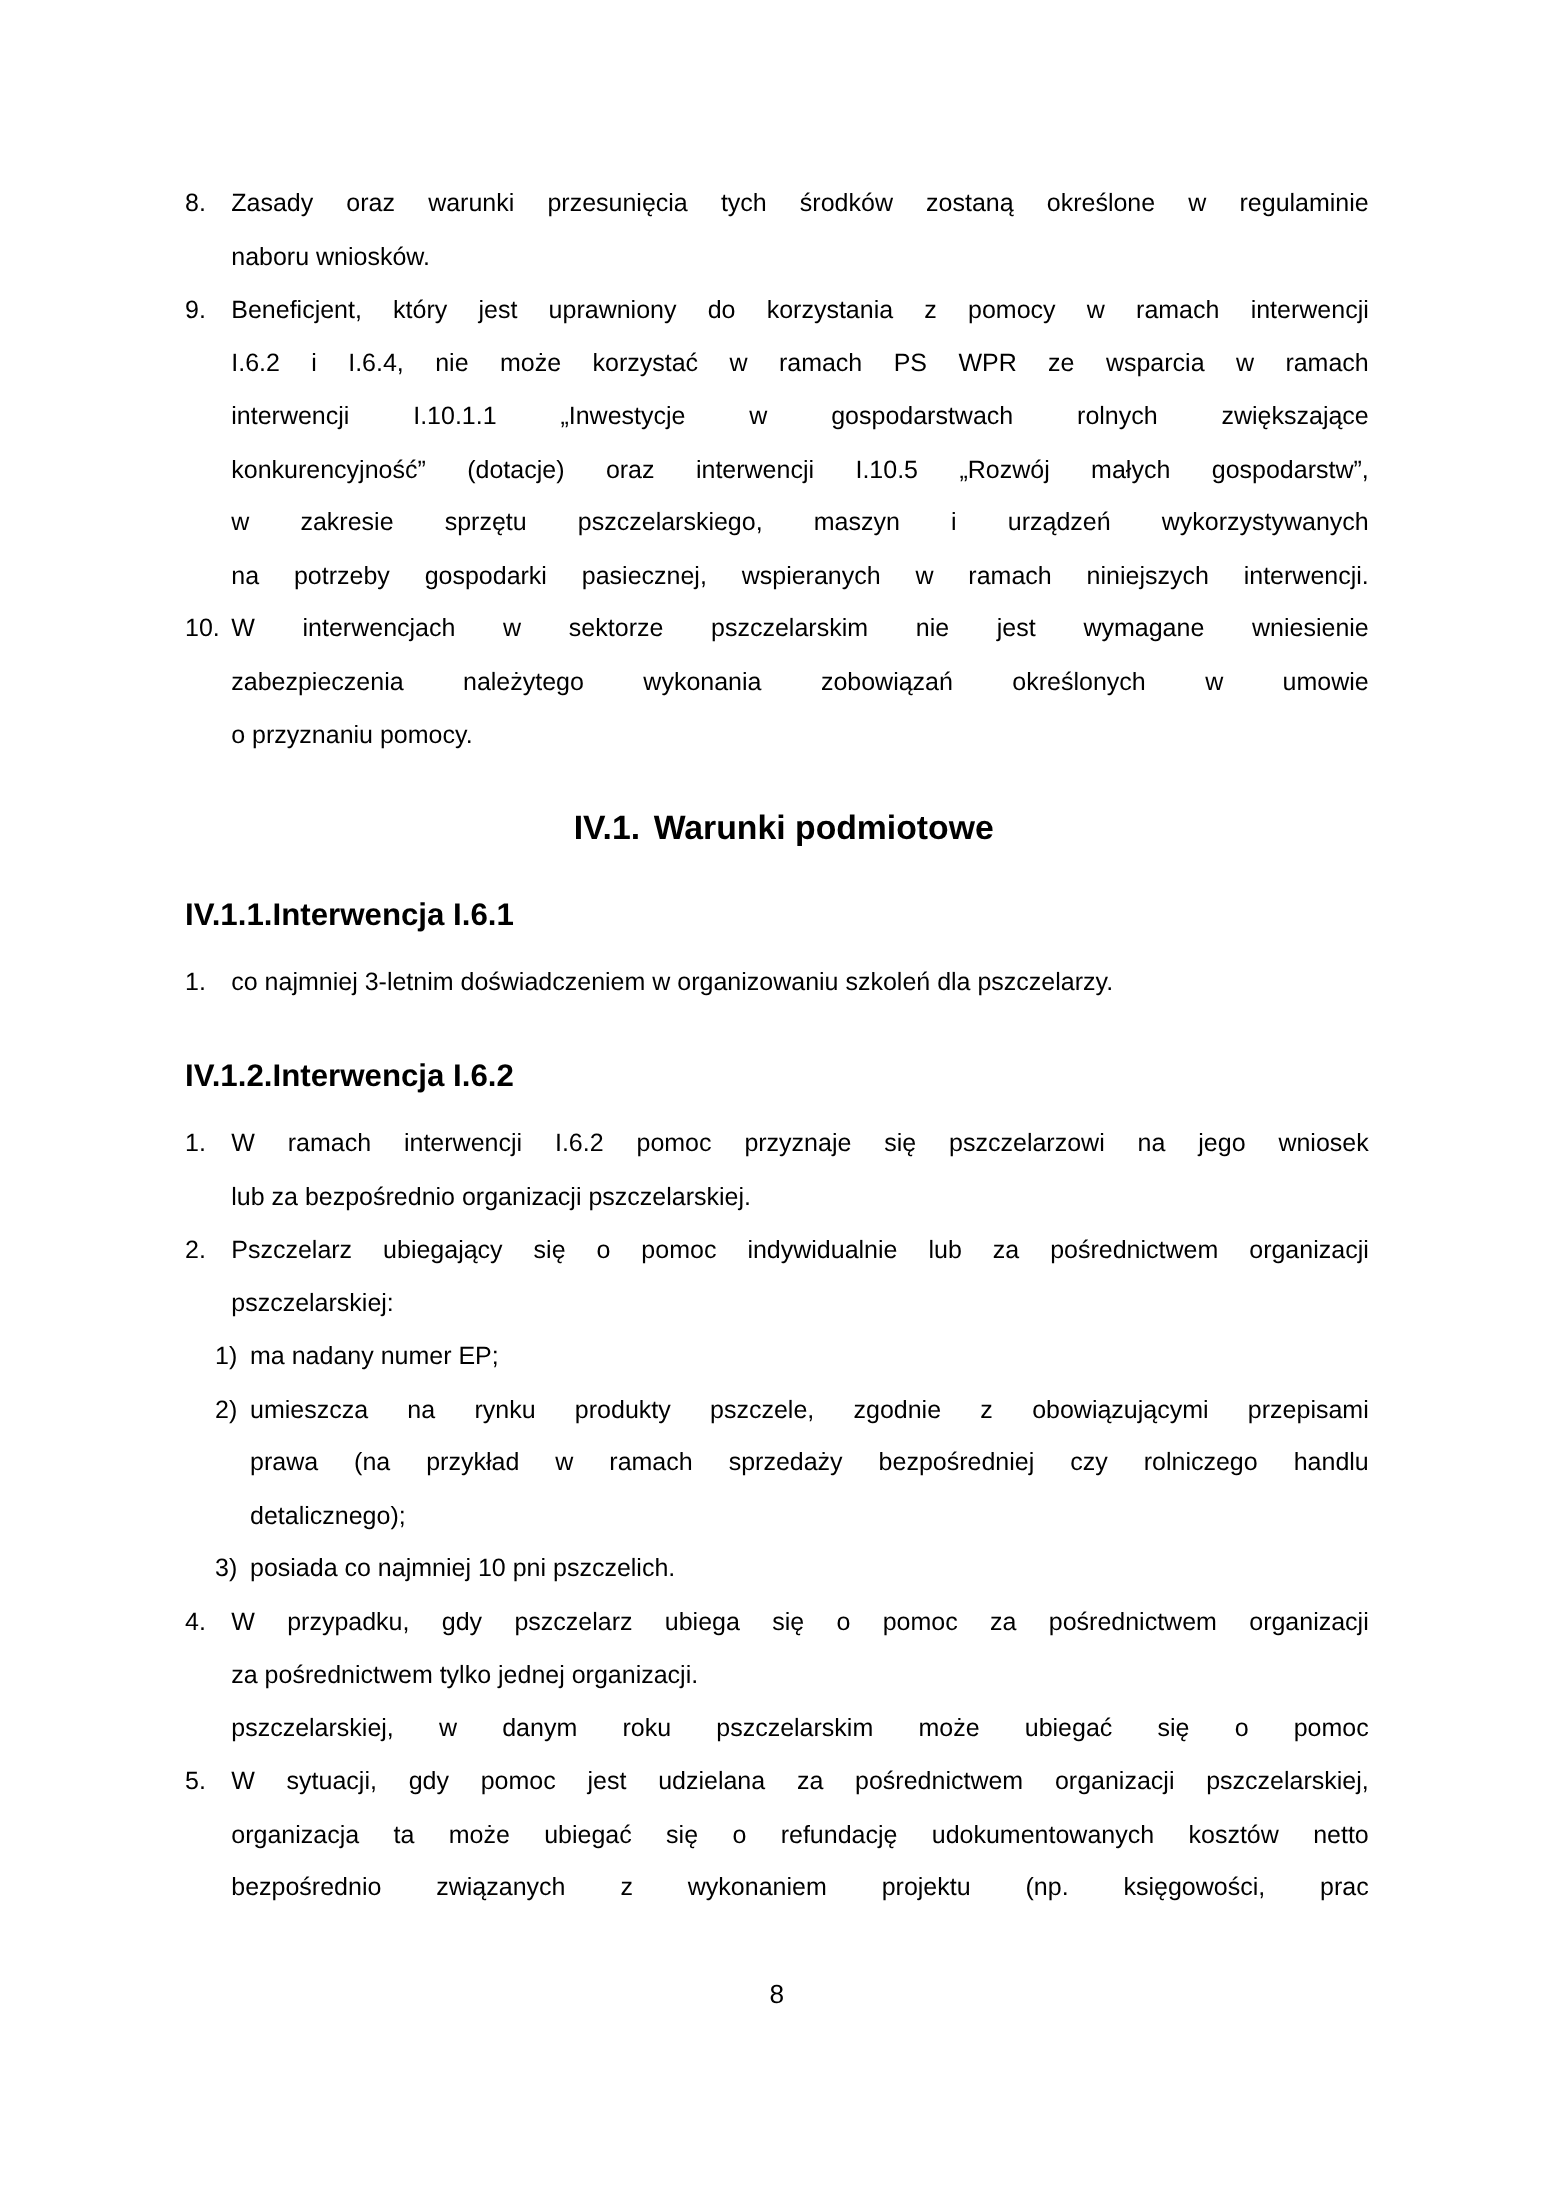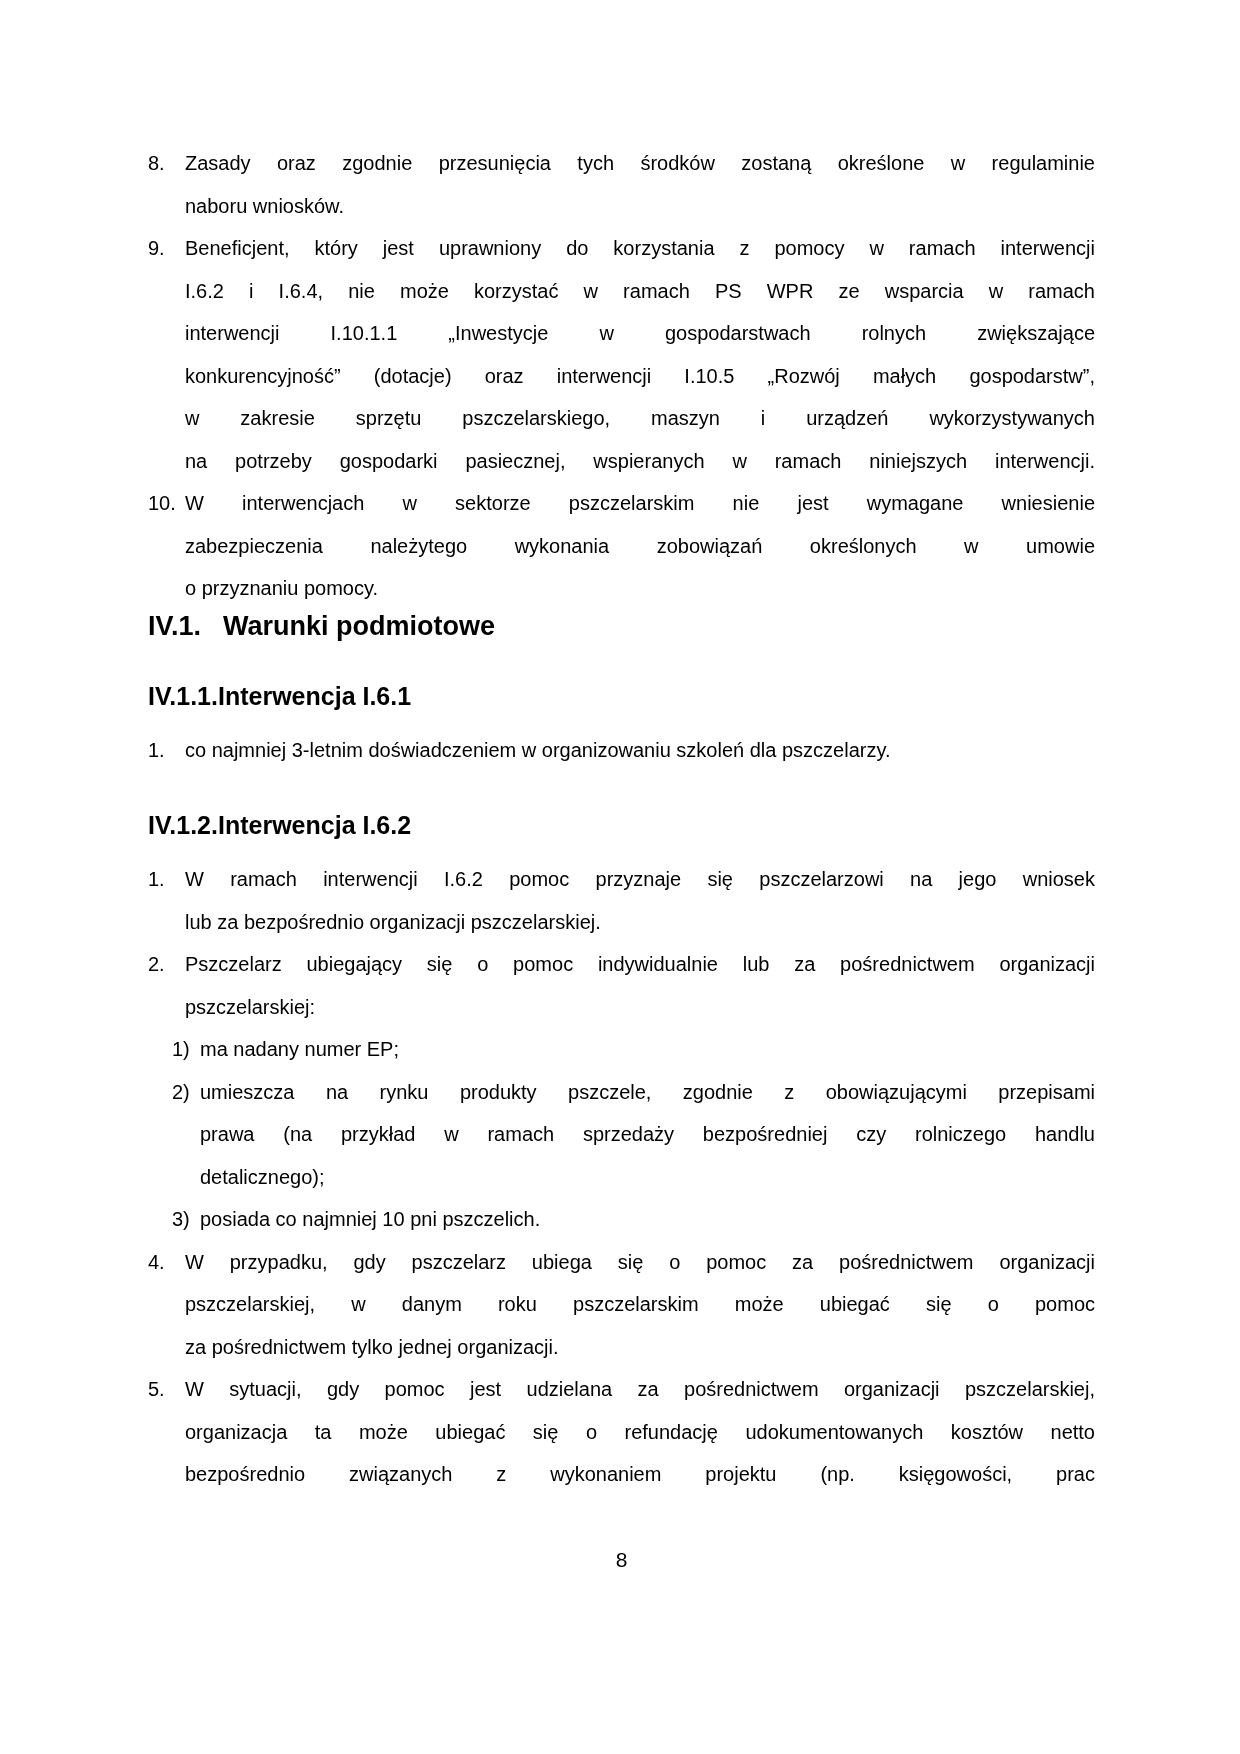--- a/index.html
+++ b/index.html
@@ -21,23 +21,25 @@
   .block-item { position: relative; padding-left: 37px; }
   .block-item > .num { position: absolute; left: 0; top: 0; width: 37px; }
   
   .block-sub { position: relative; padding-left: 52px; }
   .block-sub > .num { position: absolute; left: 24px; top: 0; width: 28px; }
   
   .tline { text-align: justify; text-align-last: justify; text-justify: inter-word; }
   .tline.last { text-align: center; text-align-last: left; }
   
   .block-h2 {
+    margin-top: 36px;
     font-size: 27px;
     font-weight: bold;
     line-height: 32px;
+    text-align: center;
   }
   .block-h2 .hnum { display: inline-block; width: 75px; }
   .block-h3 {
     margin-top: 39px;
     font-size: 25px;
     font-weight: bold;
     line-height: 30px;
   }
   .block-h3 + .block-item { margin-top: 18px; }
   .page-footer {
@@ -47,21 +49,21 @@
     font-size: 21px;
   }
 </style>
 </head>
 <body>
 
 <div class="page">
   <main>
       <div class="block-item">
         <span class="num">8.</span>
-        <div class="tline">Zasady oraz zgodnie przesunięcia tych środków zostaną określone w regulaminie</div>
+        <div class="tline">Zasady oraz warunki przesunięcia tych środków zostaną określone w regulaminie</div>
         <div class="tline last">naboru wniosków.</div>
       </div>
       <div class="block-item">
         <span class="num">9.</span>
         <div class="tline">Beneficjent, który jest uprawniony do korzystania z pomocy w ramach interwencji</div>
         <div class="tline">I.6.2 i I.6.4, nie może korzystać w ramach PS WPR ze wsparcia w ramach</div>
         <div class="tline">interwencji I.10.1.1 „Inwestycje w gospodarstwach rolnych zwiększające</div>
         <div class="tline">konkurencyjność” (dotacje) oraz interwencji I.10.5 „Rozwój małych gospodarstw”,</div>
         <div class="tline">w zakresie sprzętu pszczelarskiego, maszyn i urządzeń wykorzystywanych</div>
         <div class="tline">na potrzeby gospodarki pasiecznej, wspieranych w ramach niniejszych interwencji.</div>
@@ -99,22 +101,22 @@
         <div class="tline">prawa (na przykład w ramach sprzedaży bezpośredniej czy rolniczego handlu</div>
         <div class="tline last">detalicznego);</div>
       </div>
       <div class="block-sub">
         <span class="num">3)</span>
         <div class="tline last">posiada co najmniej 10 pni pszczelich.</div>
       </div>
       <div class="block-item">
         <span class="num">4.</span>
         <div class="tline">W przypadku, gdy pszczelarz ubiega się o pomoc za pośrednictwem organizacji</div>
+        <div class="tline last">za pośrednictwem tylko jednej organizacji.</div>
         <div class="tline">pszczelarskiej, w danym roku pszczelarskim może ubiegać się o pomoc</div>
-        <div class="tline last">za pośrednictwem tylko jednej organizacji.</div>
       </div>
       <div class="block-item">
         <span class="num">5.</span>
         <div class="tline">W sytuacji, gdy pomoc jest udzielana za pośrednictwem organizacji pszczelarskiej,</div>
         <div class="tline">organizacja ta może ubiegać się o refundację udokumentowanych kosztów netto</div>
         <div class="tline">bezpośrednio związanych z wykonaniem projektu (np. księgowości, prac</div>
       </div>
     </main>
   <footer class="page-footer">8</footer>
 </div>

